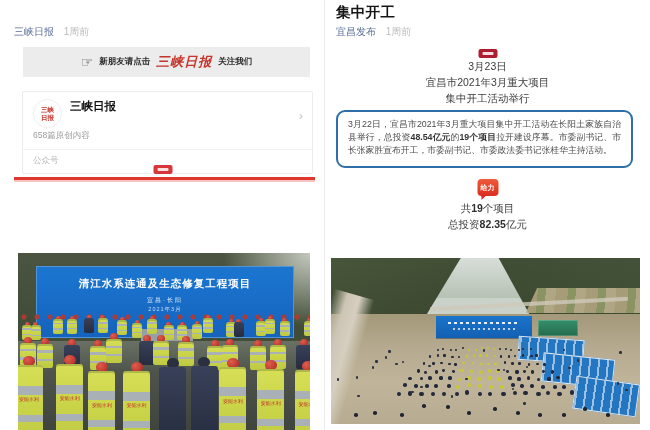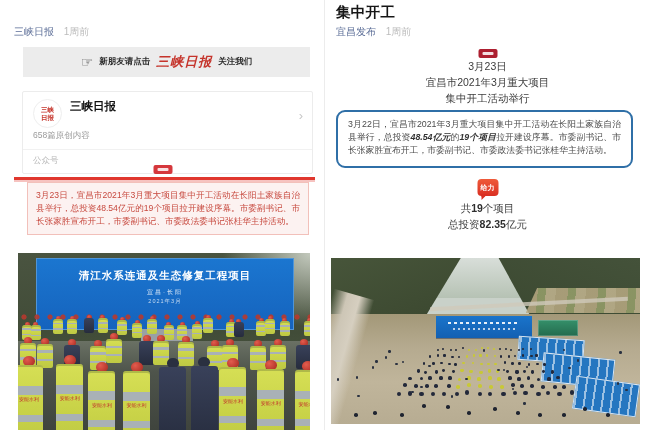--- a/index.html
+++ b/index.html
@@ -49,21 +49,21 @@
               box-shadow:0 2px 0 rgba(224,55,46,.30); }
   .hl-box { position:absolute; top:182px; left:27px; width:282px; max-height:64px; overflow:hidden;
             background:#fcf2f1; border:1px solid #f2c0ba; color:#c7493f; font-size:8.6px;
             line-height:1.5; padding:6px 8px; text-align:justify; }
 
   .photo { position:absolute; overflow:hidden; background:#49523f; }
   #photo-left { top:253px; left:18px; width:292px; bottom:0; }
   .lp-trees { position:absolute; inset:0; background:linear-gradient(180deg,#4a5440 0%,#414c38 45%,#55604a 100%); }
   .lp-skypatch { position:absolute; right:0; top:0; width:30%; height:42%;
                  background:radial-gradient(ellipse at top right,#c3c9bd 0%,rgba(195,201,189,0) 70%); }
-  .lp-board { position:absolute; left:19px; width:256px; top:6px; height:70px; text-align:center;
+  .lp-board { position:absolute; left:19px; width:256px; top:14px; height:70px; text-align:center;
               background:linear-gradient(180deg,#1b76d0 0%,#1563bd 100%);
               box-shadow:0 0 0 1px #4f95d8; padding-top:9px; }
   .lp-b1,.lp-b2 { font-size:10.5px; font-weight:bold; color:#fff; letter-spacing:1px; line-height:1.35; }
   .lp-sub1 { font-size:6px; color:#dce9f7; letter-spacing:2px; margin-top:6px; }
   .lp-sub2 { font-size:5.5px; color:#c8dcf2; letter-spacing:1px; margin-top:1px; }
   .lp-stage { position:absolute; left:42%; top:76px; width:18%; height:13px; background:#99a0a5; }
   .lp-ground { position:absolute; left:0; right:0; top:88px; bottom:0;
                background:linear-gradient(180deg,#6a7164 0%,#4e544b 35%,#3f443d 100%); }
   .lp-helmetband { position:absolute; left:0; right:0; top:58px; height:13px; opacity:.9;
       background:radial-gradient(circle at 6px 6px,#b5392e 0 2.2px,rgba(0,0,0,0) 3px);
@@ -82,21 +82,21 @@
             color:#c2342c; line-height:1; z-index:2; }
 
   
   .badge-right { top:49px; background:#ad1f30; }
   .r-intro { position:absolute; top:60px; left:0; width:325px; text-align:center;
              font-size:10.5px; color:#3c3c3c; line-height:1.25; }
   .r-intro div { margin-bottom:3px; }
   .blue-box { position:absolute; top:110px; left:11px; width:297px; height:58px; overflow:hidden;
               border:2px solid #2f6fa7; border-radius:9px; background:#fff; color:#4b4b4b;
               font-size:8.8px; line-height:1.5; padding:6px 10px; text-align:justify; }
-  .blue-box b { color:#333;font-style:italic; }
+  .blue-box b { color:#333; }
   .sticker { position:absolute; top:179px; left:50%; transform:translateX(-50%); width:21px; height:17px;
              background:linear-gradient(180deg,#ef5a3a,#da2f22); border-radius:4px; color:#fff;
              font-size:7px; font-weight:bold; display:flex; align-items:center; justify-content:center; }
   .sticker::after { content:""; position:absolute; left:4px; bottom:-4px; width:0; height:0;
                     border:3px solid transparent; border-top-color:#da2f22; border-left-color:#da2f22; }
   .r-stats { position:absolute; top:202px; left:0; width:325px; text-align:center;
              font-size:10.5px; color:#3c3c3c; line-height:1.25; }
   .r-stats div { margin-bottom:3px; }
   .r-stats b { color:#2f2f2f; }
 
@@ -155,21 +155,20 @@
         </div>
       <div class="card-name">三峡日报</div>
       <div class="card-orig">658篇原创内容</div>
       <span class="chev">›</span>
       <div class="card-sep"></div>
       <div class="card-type">公众号</div>
     </div>
 
     <div class="mini-badge badge-left"></div>
     <div class="red-rule"></div>
-    <div class="hl-box">3月23日，宜昌市2021年3月重大项目集中开工活动在长阳土家族自治县举行，总投资48.54亿元的19个项目拉开建设序幕。市委副书记、市长张家胜宣布开工，市委副书记、市委政法委书记张桂华主持活动。</div>
 
     <figure class="photo" id="photo-left">
       <div class="lp-trees"></div>
       <div class="lp-skypatch"></div>
       <div class="lp-board">
         <div class="lp-b1">清江水系连通及生态修复工程项目</div>
         <div class="lp-sub1">宜昌·长阳</div>
         <div class="lp-sub2">2021年3月</div>
       </div>
       <div class="lp-stage"></div>

